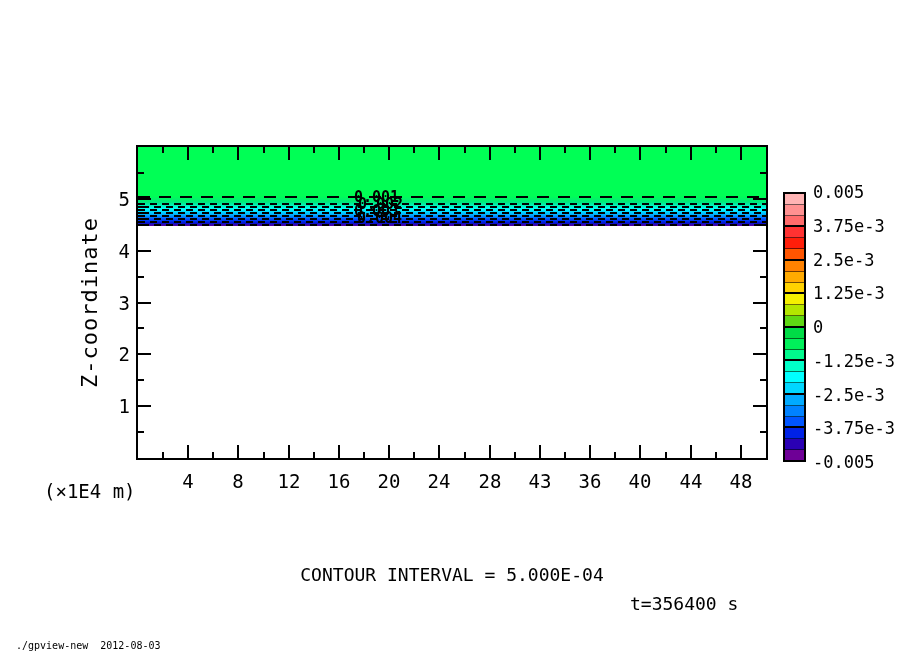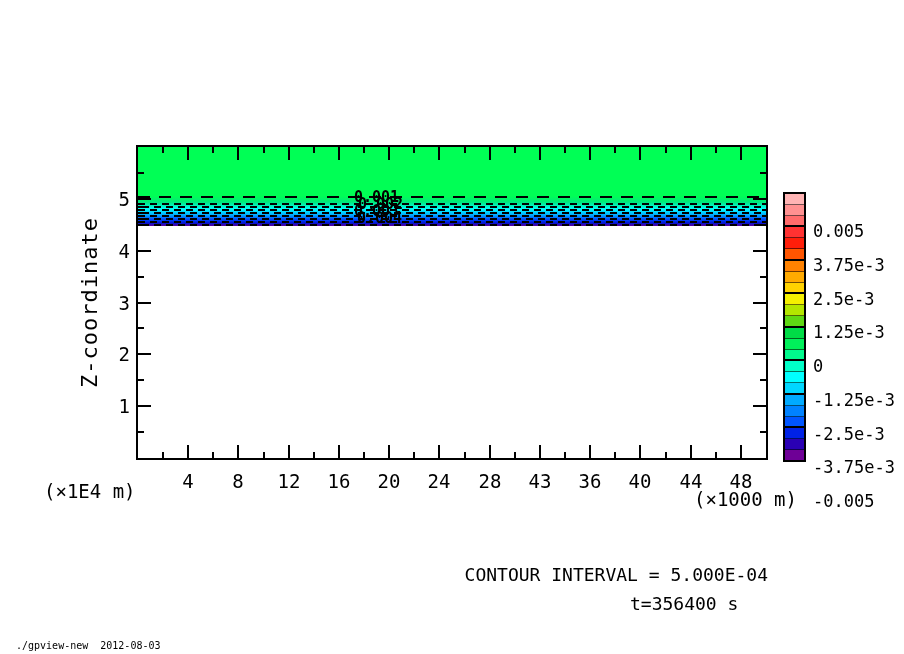--- a/index.html
+++ b/index.html
@@ -23,31 +23,31 @@
   .xtick{width:2px;}
   .ytick{height:2px;}
   .xtick-label{width:34px;text-align:center;font-size:19px;top:323px;}
   .ytick-label{width:26px;text-align:right;font-size:19px;}
   .contour-label{font-size:15px;font-weight:bold;line-height:13px;white-space:pre;}
   #ylabel{left:75px;top:145px;height:315px;width:28px;writing-mode:vertical-rl;transform:rotate(180deg);
           display:flex;align-items:center;justify-content:center;font-size:22px;letter-spacing:1px;}
   #yunit{left:44px;top:480px;font-size:19px;white-space:pre;}
   #xunit{left:600px;top:488px;width:197px;text-align:right;font-size:19px;white-space:pre;}
   #xlabel{left:136px;top:515px;width:632px;text-align:center;font-size:22px;letter-spacing:1px;}
-  #contour-interval{left:136px;top:564px;width:632px;text-align:right;font-size:18px;white-space:pre;}
+  #contour-interval{left:136px;top:564px;width:632px;text-align:center;font-size:18px;white-space:pre;}
   #time-label{left:630px;top:593px;font-size:18px;white-space:pre;}
   .footer{top:640px;font-size:10px;white-space:pre;}
   #footer-left{left:16px;}
   #footer-right{left:567px;}
   #colorbar{left:783px;top:192px;width:23px;height:270px;border:2px solid #000;box-sizing:border-box;
             display:flex;flex-direction:column;}
   .cb-cell{flex:1 1 auto;box-sizing:border-box;}
   .cb-sub{border-bottom:1px solid rgba(0,0,0,0.55);}
   .cb-major{border-bottom:2px solid #000;}
-  .cb-label{left:813px;font-size:17px;height:20px;line-height:20px;white-space:pre;margin-top:39px;}
+  .cb-label{left:813px;font-size:17px;height:20px;line-height:20px;white-space:pre;}
 </style>
 </head>
 <body>
 
 <div id="canvas">
 
 
   <div id="frame" class="abs">
     <div id="plot-inner">
       <div id="fill-band" class="abs"></div>
@@ -150,21 +150,20 @@
         <div class="tick ytick abs" style="left: 0px; top: 51px; width: 13px;"></div>
         <div class="tick ytick abs" style="right: 0px; top: 51px; width: 13px;"></div>
         <div class="ytick-label abs" style="left: -34px; top: 41px;">5</div>
         <div class="tick ytick abs" style="left: 0px; top: 25px; width: 6px;"></div>
         <div class="tick ytick abs" style="right: 0px; top: 25px; width: 6px;"></div>
       </div>
   </div>
 
   <div id="ylabel" class="abs">Z-coordinate</div>
   <div id="yunit" class="abs">(×1E4 m)</div>
-  <div id="xunit" class="abs">(×1000 m)</div>
 
   <div id="contour-interval" class="abs">CONTOUR INTERVAL = 5.000E-04</div>
   <div id="time-label" class="abs">t=356400 s</div>
 
   <div id="colorbar" class="abs">
       <div class="cb-cell cb-sub" style="background: rgb(255, 180, 180);"></div>
       <div class="cb-cell cb-sub" style="background: rgb(255, 145, 145);"></div>
       <div class="cb-cell cb-major" style="background: rgb(255, 107, 107);"></div>
       <div class="cb-cell cb-sub" style="background: rgb(255, 50, 50);"></div>
       <div class="cb-cell cb-sub" style="background: rgb(255, 30, 10);"></div>

